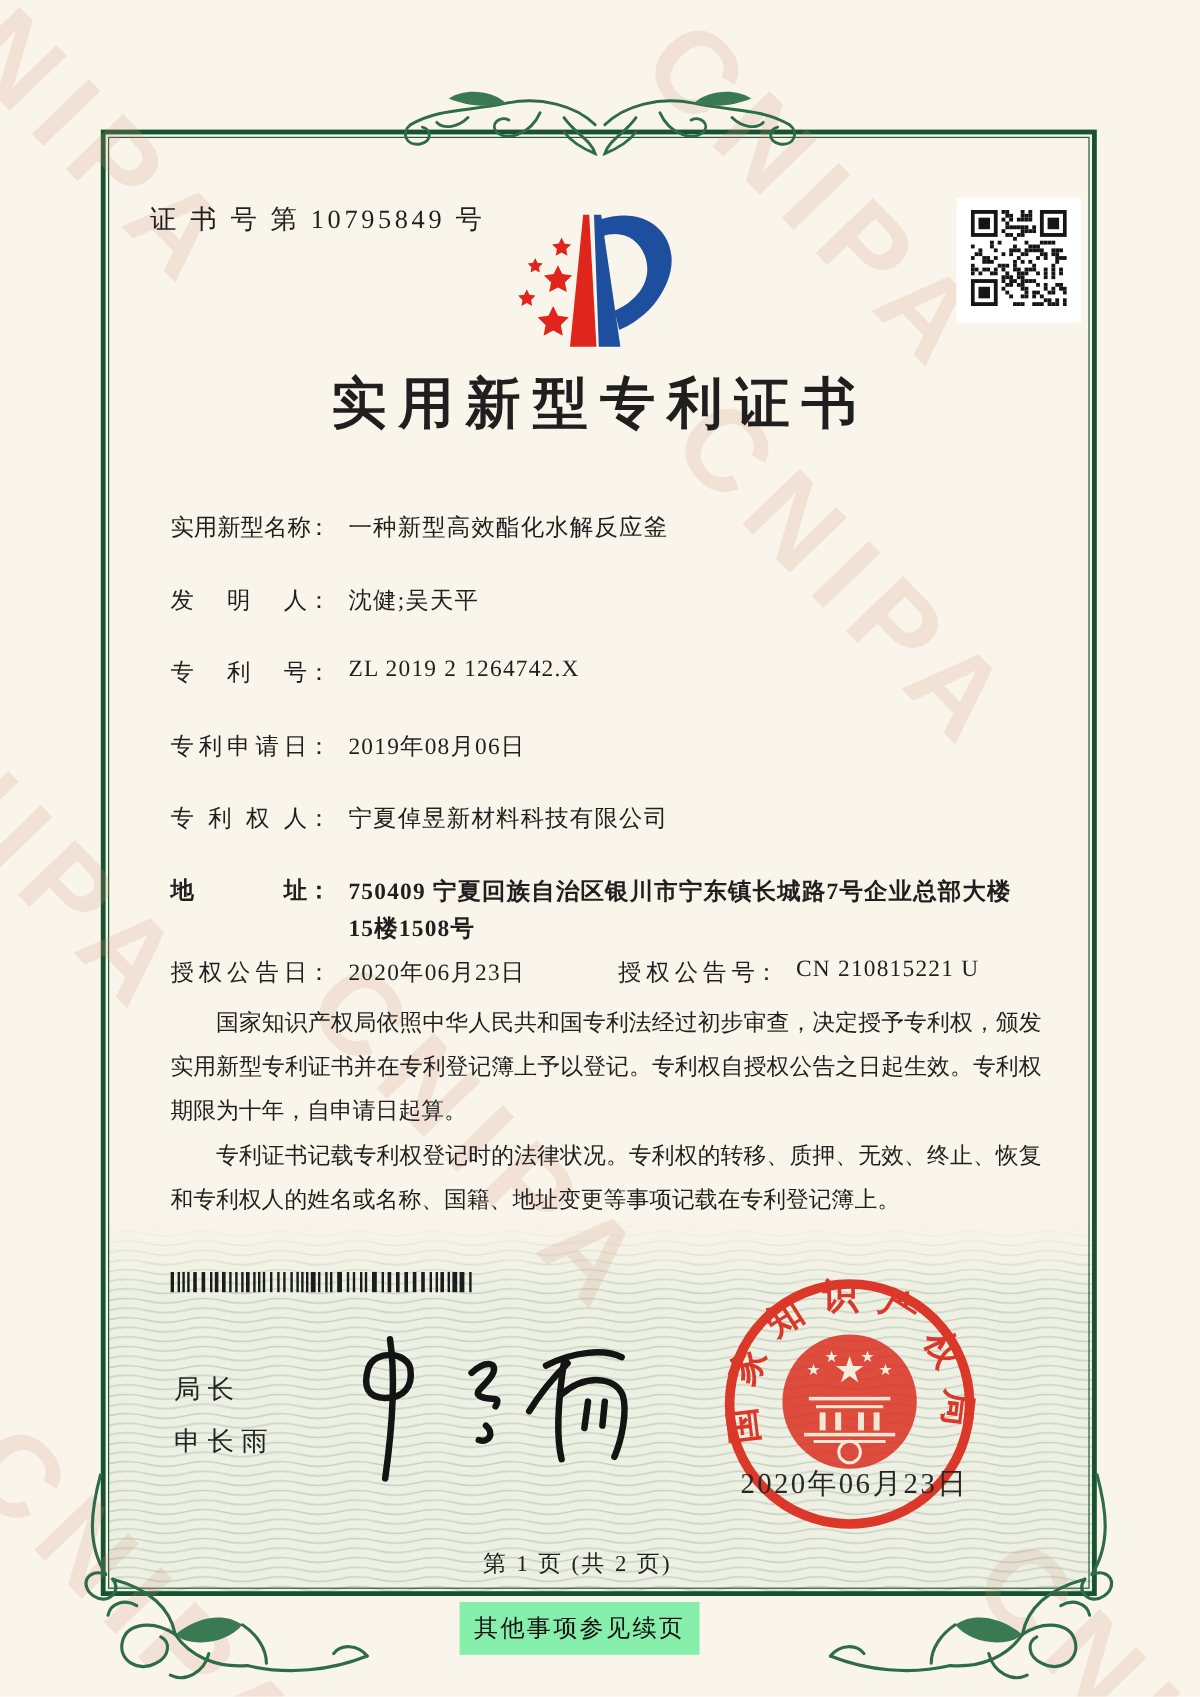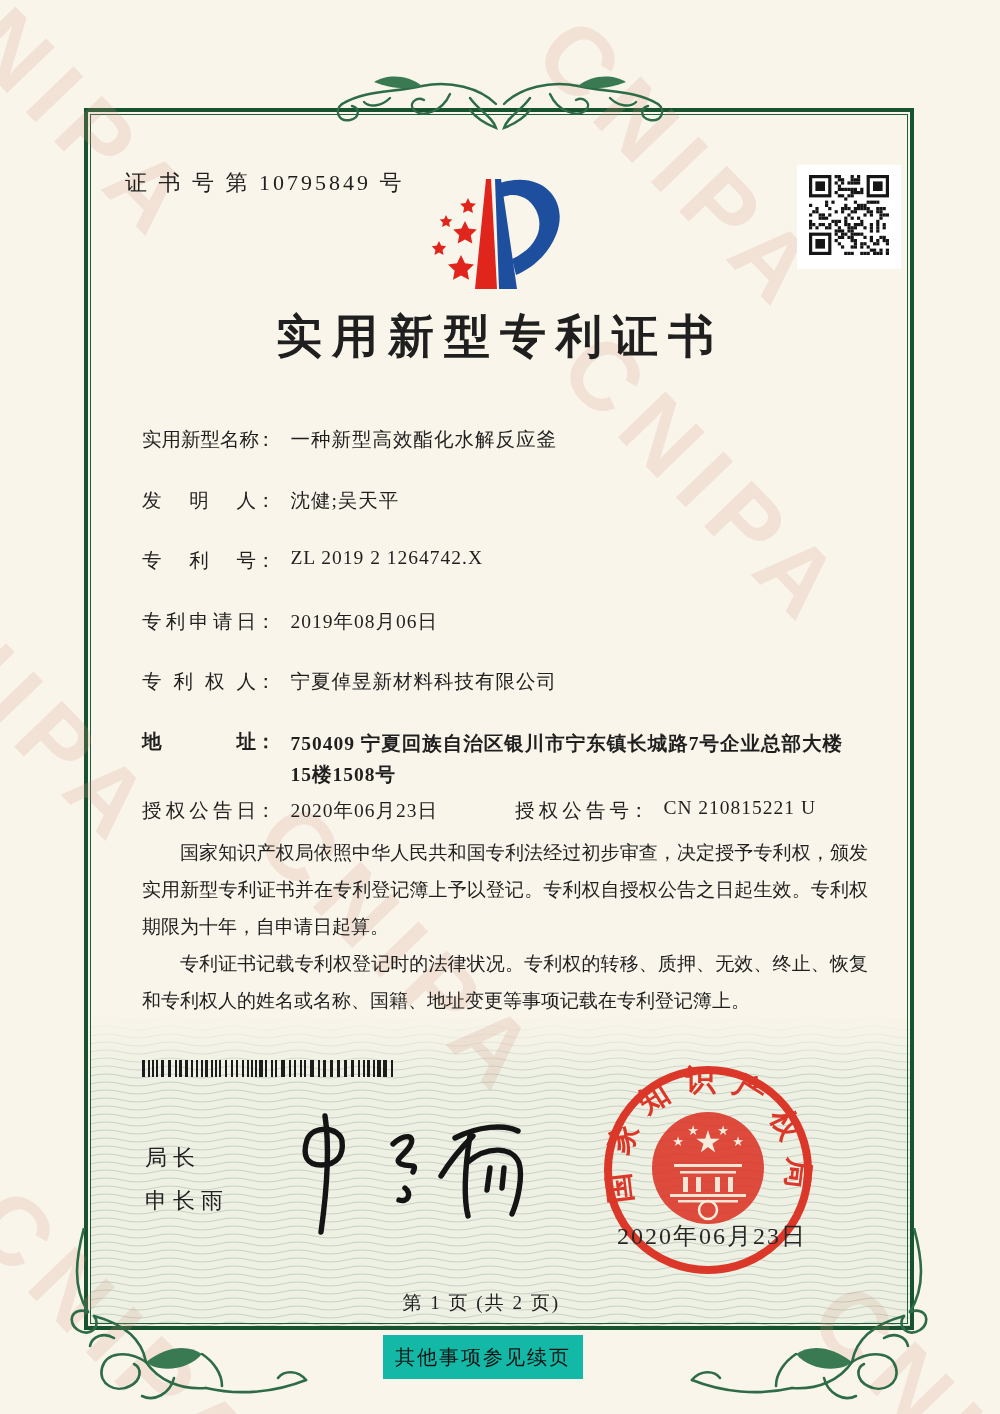--- a/index.html
+++ b/index.html
@@ -65,21 +65,21 @@
     font-size:22px; letter-spacing:6px; color:#222;
   }
   .director-label{top:1143px;}
   .director-name{top:1186px;}
   .signature{position:absolute; left:255px; top:1108px; z-index:5;}
   .seal{position:absolute; left:592px; top:1056px; z-index:6;}
   .page-num{position:absolute; left:340px; top:1290px; width:220px; text-align:right;
             z-index:5; font-size:19px; letter-spacing:2px;}
   .footer-note{
     position:absolute; left:383px; top:1335px; width:200px; height:44px; z-index:5;
-    background:#14b8a6; text-align:center; line-height:44px;
+    background:#86efac; text-align:center; line-height:44px;
     font-size:20px; letter-spacing:2px; color:#111;
   }
 </style>
 </head>
 <body>
 
 <div class="page">
 
   <div class="wm" style="left:55px;  top:95px;">CNIPA</div>
   <div class="wm" style="left:680px; top:165px;">CNIPA</div>

